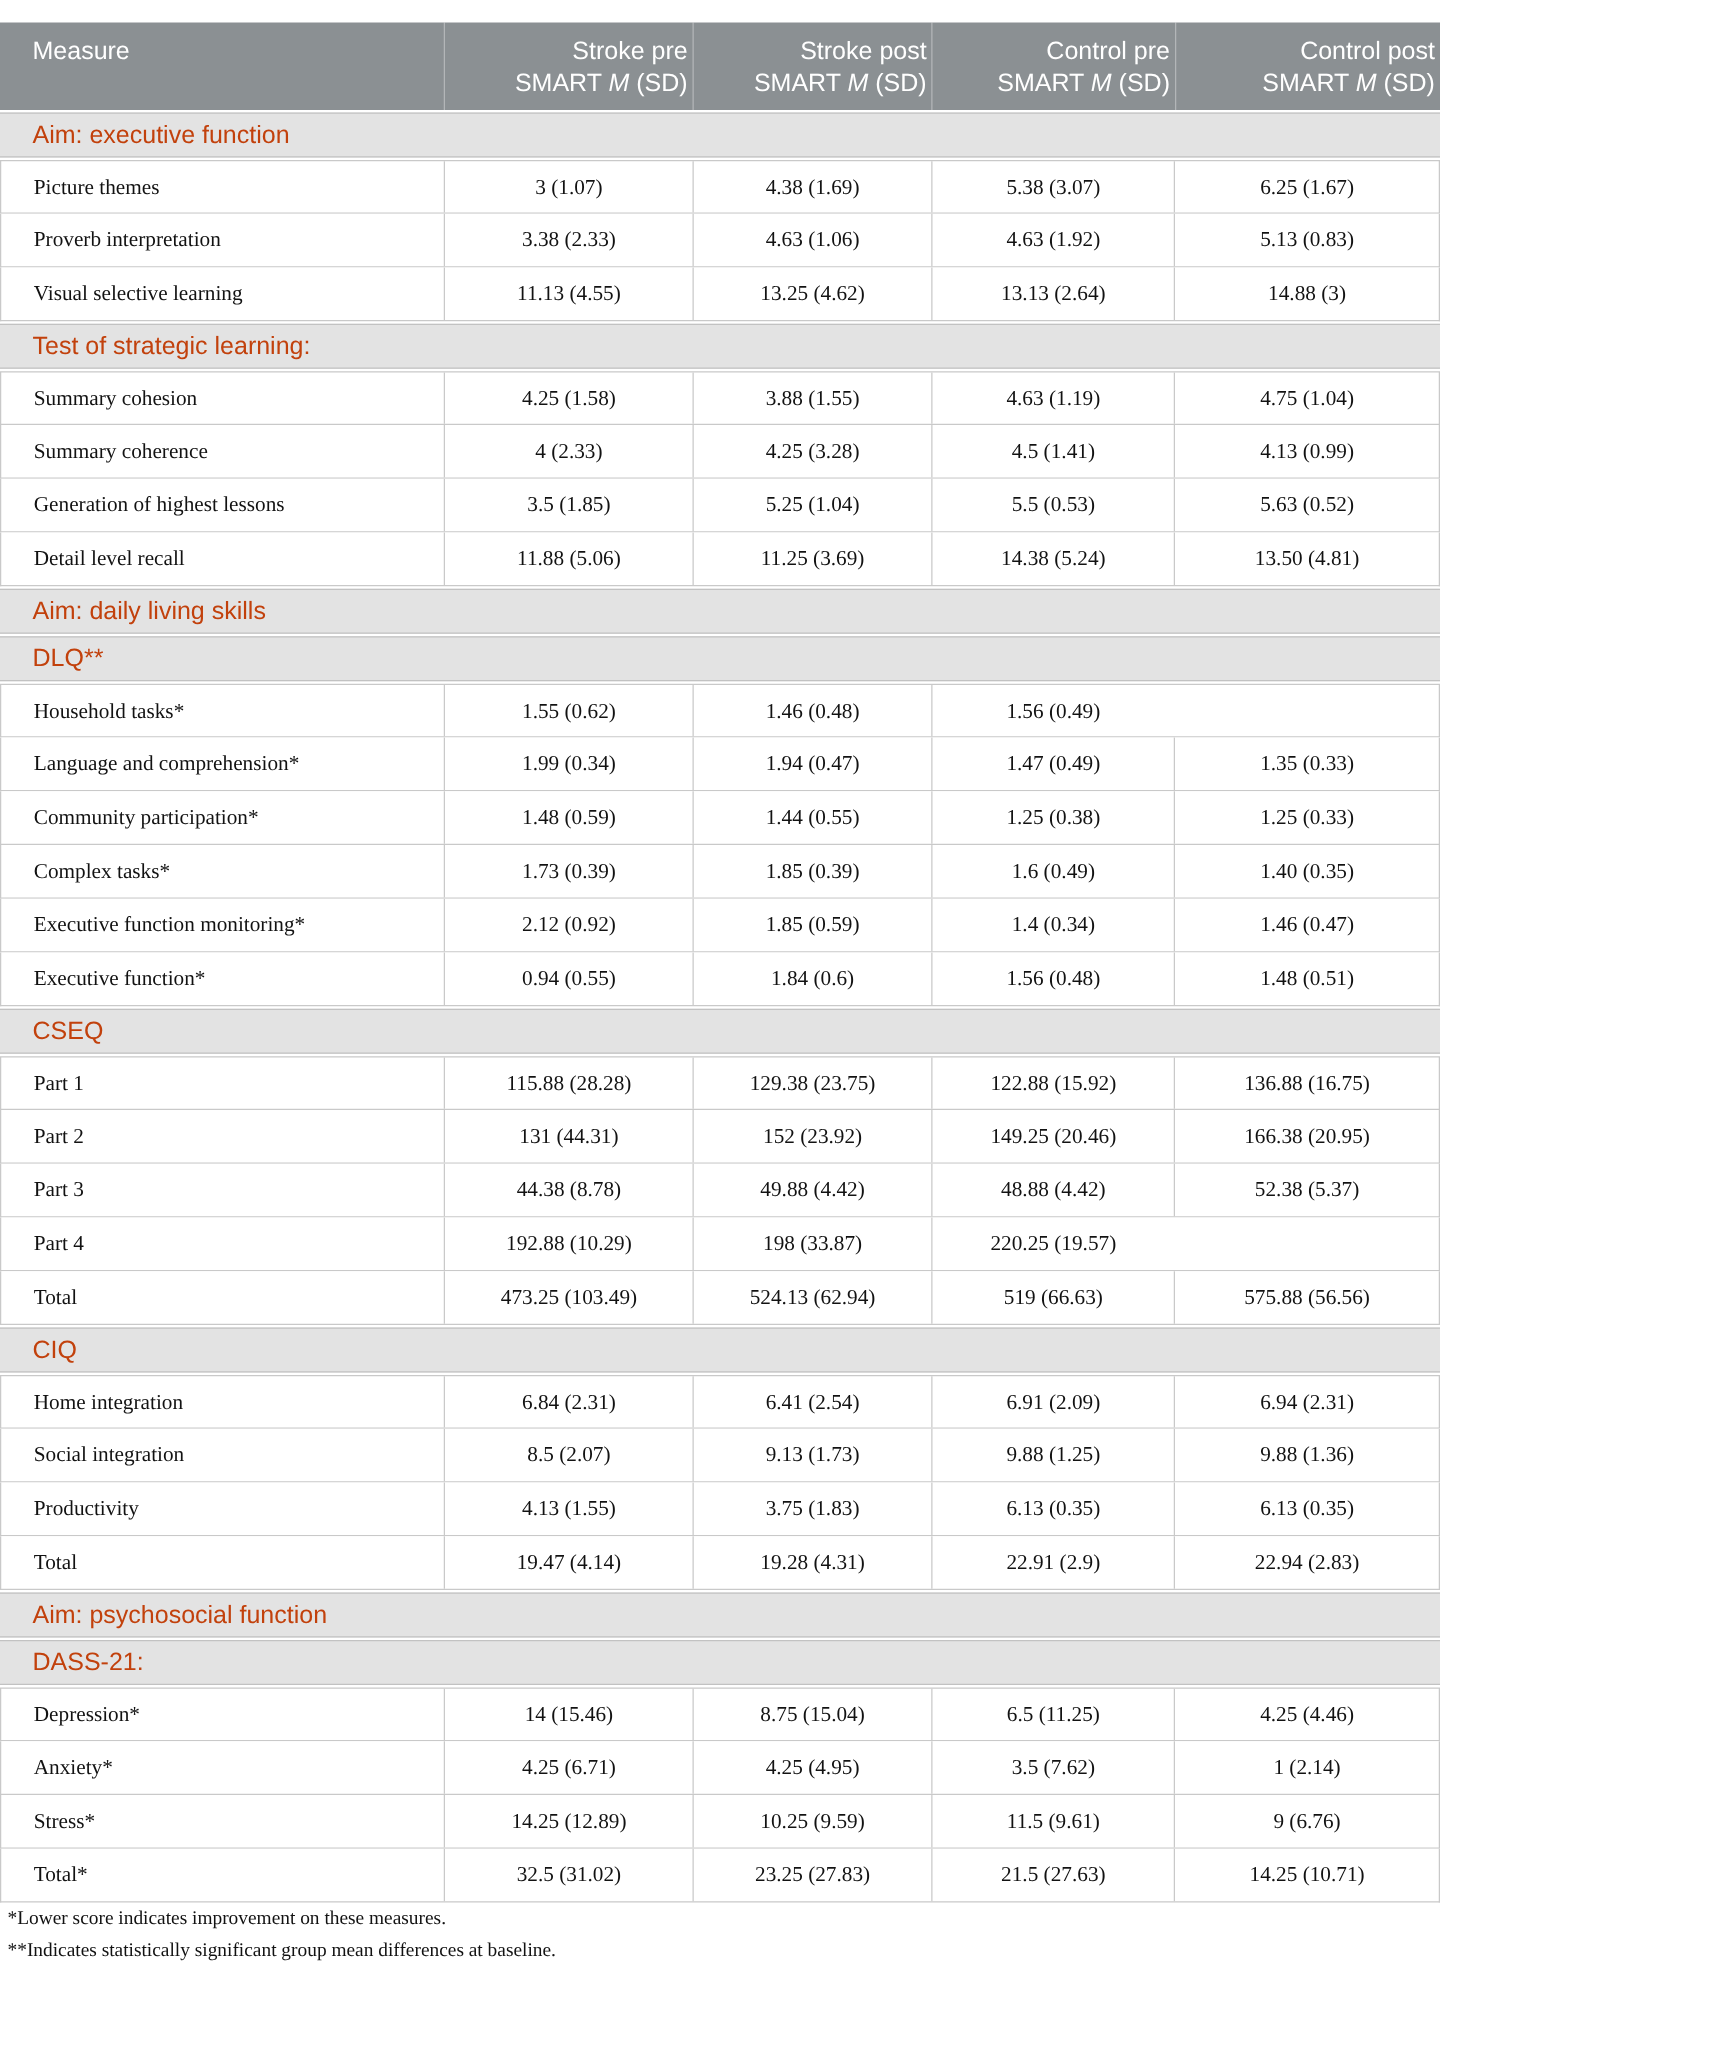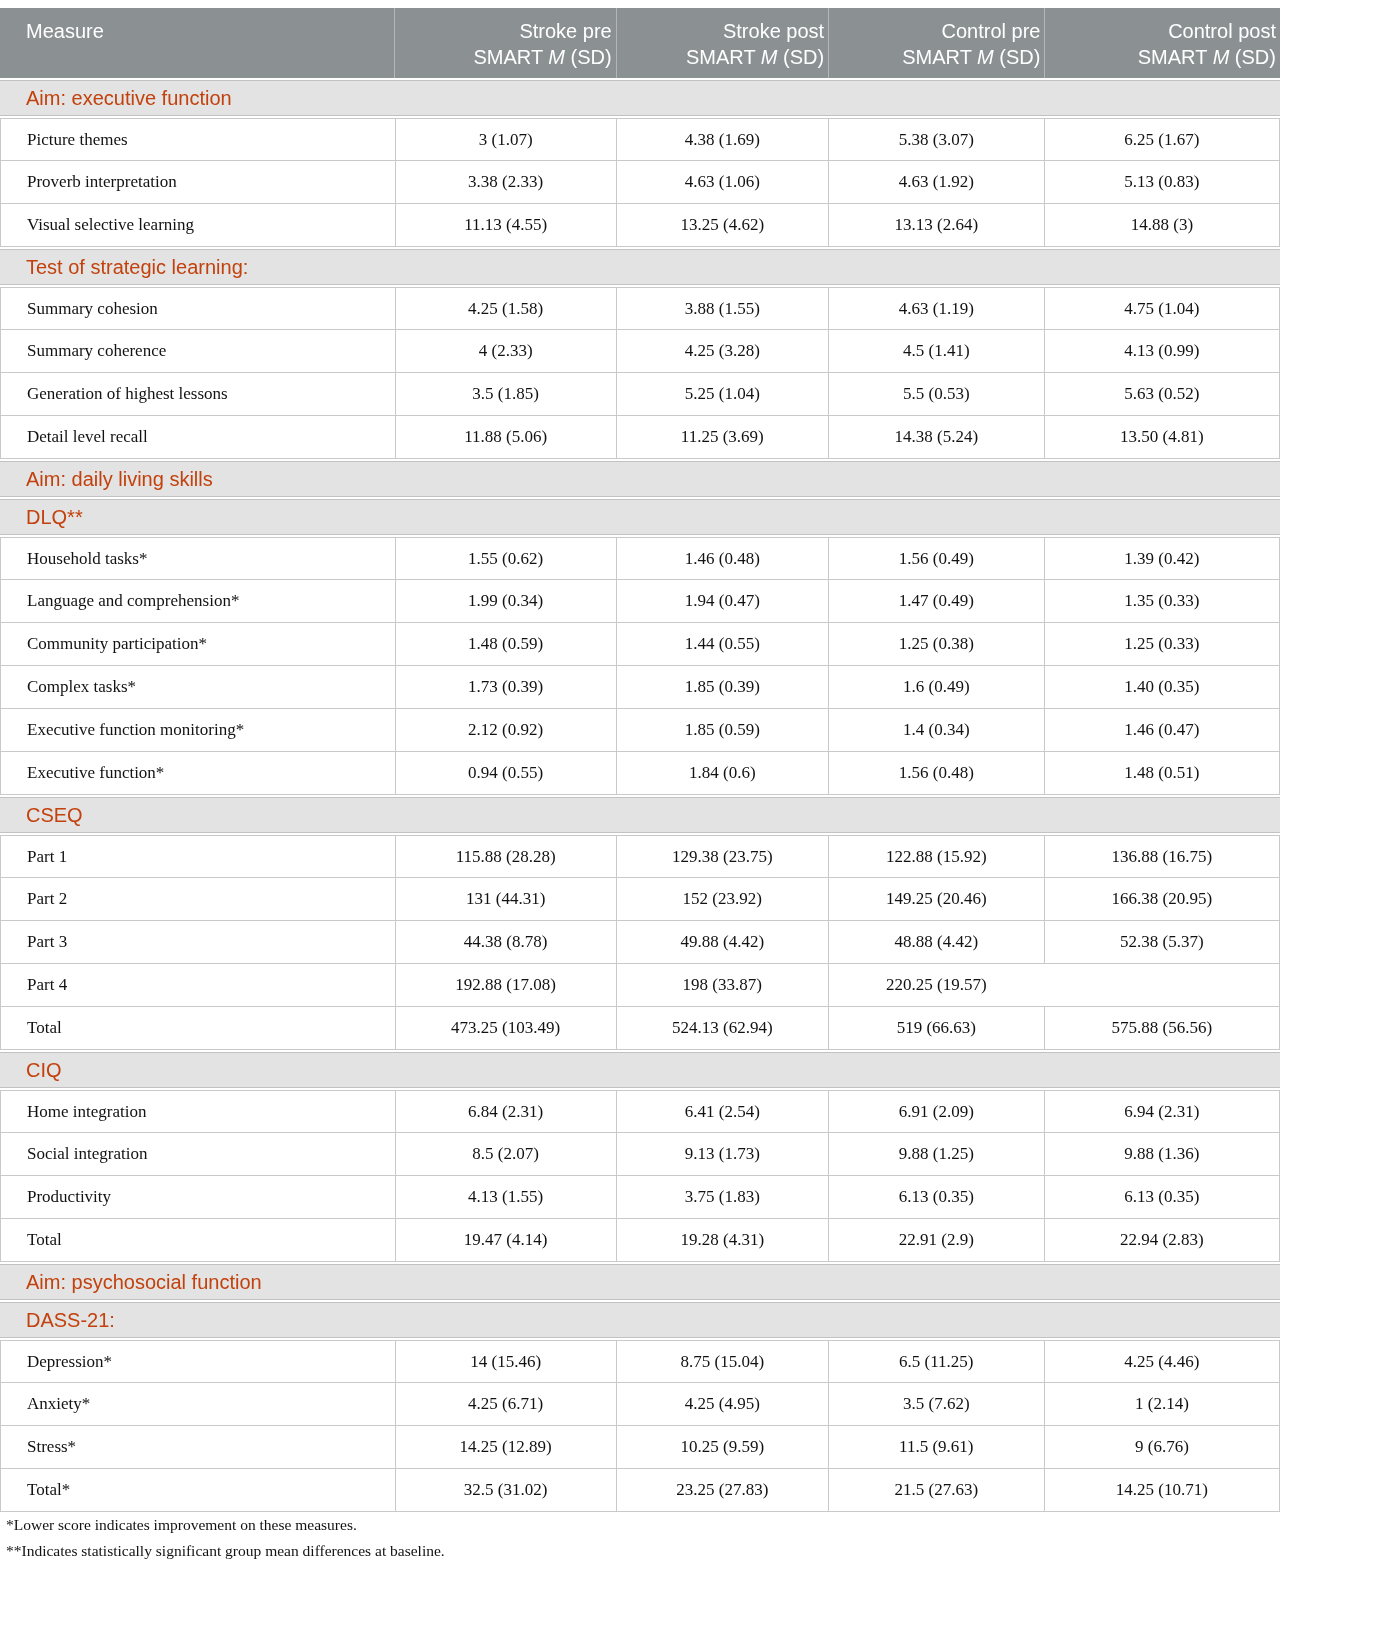--- a/index.html
+++ b/index.html
@@ -1,17 +1,17 @@
 <!DOCTYPE html>
 <html><head>
 <meta charset="utf-8">
 <style>
   html, body { margin: 0; padding: 0; background: #ffffff; }
   body { width: 1375px; font-family: "Liberation Sans", sans-serif; }
-  .page { padding-top: 8px; width: 1280px; }
+  .page { padding-top: 18px; width: 1152px; }
 
   
   .hrow, .drow { display: grid; grid-template-columns: 30.8% 17.3% 16.6% 16.9% 18.4%; }
 
   
   .hrow { background: #8b9093; min-height: 62px; }
   .hcell {
     color: #ffffff; font-family: "Liberation Sans", sans-serif; font-size: 20px;
     line-height: 1.28; display: flex; flex-direction: column; justify-content: flex-start;
     align-items: flex-end; text-align: center; padding: 11px 4px 8px 4px; box-sizing: border-box;
@@ -182,21 +182,20 @@
 
   <div class="drow first">
     <div class="cell label">Household tasks*</div>
 
   <div class="cell value">1.55 (0.62)</div>
 
   <div class="cell value">1.46 (0.48)</div>
 
   <div class="cell value">1.56 (0.49)</div>
 
-  <div class="cell value">1.39 (0.42)</div>
 </div>
 
   <div class="drow">
     <div class="cell label">Language and comprehension*</div>
 
   <div class="cell value">1.99 (0.34)</div>
 
   <div class="cell value">1.94 (0.47)</div>
 
   <div class="cell value">1.47 (0.49)</div>
@@ -290,21 +289,21 @@
 
   <div class="cell value">48.88 (4.42)</div>
 
   <div class="cell value">52.38 (5.37)</div>
 </div>
 
   <div class="drow">
     <div class="cell label">Part 4</div>
 
 
-  <div class="cell value">192.88 (17.08)</div>
+  <div class="cell value">192.88 (10.29)</div>
 
   <div class="cell value">198 (33.87)</div>
 
   <div class="cell value">220.25 (19.57)</div>
 </div>
 
   <div class="drow">
     <div class="cell label">Total</div>
 
   <div class="cell value">473.25 (103.49)</div>

